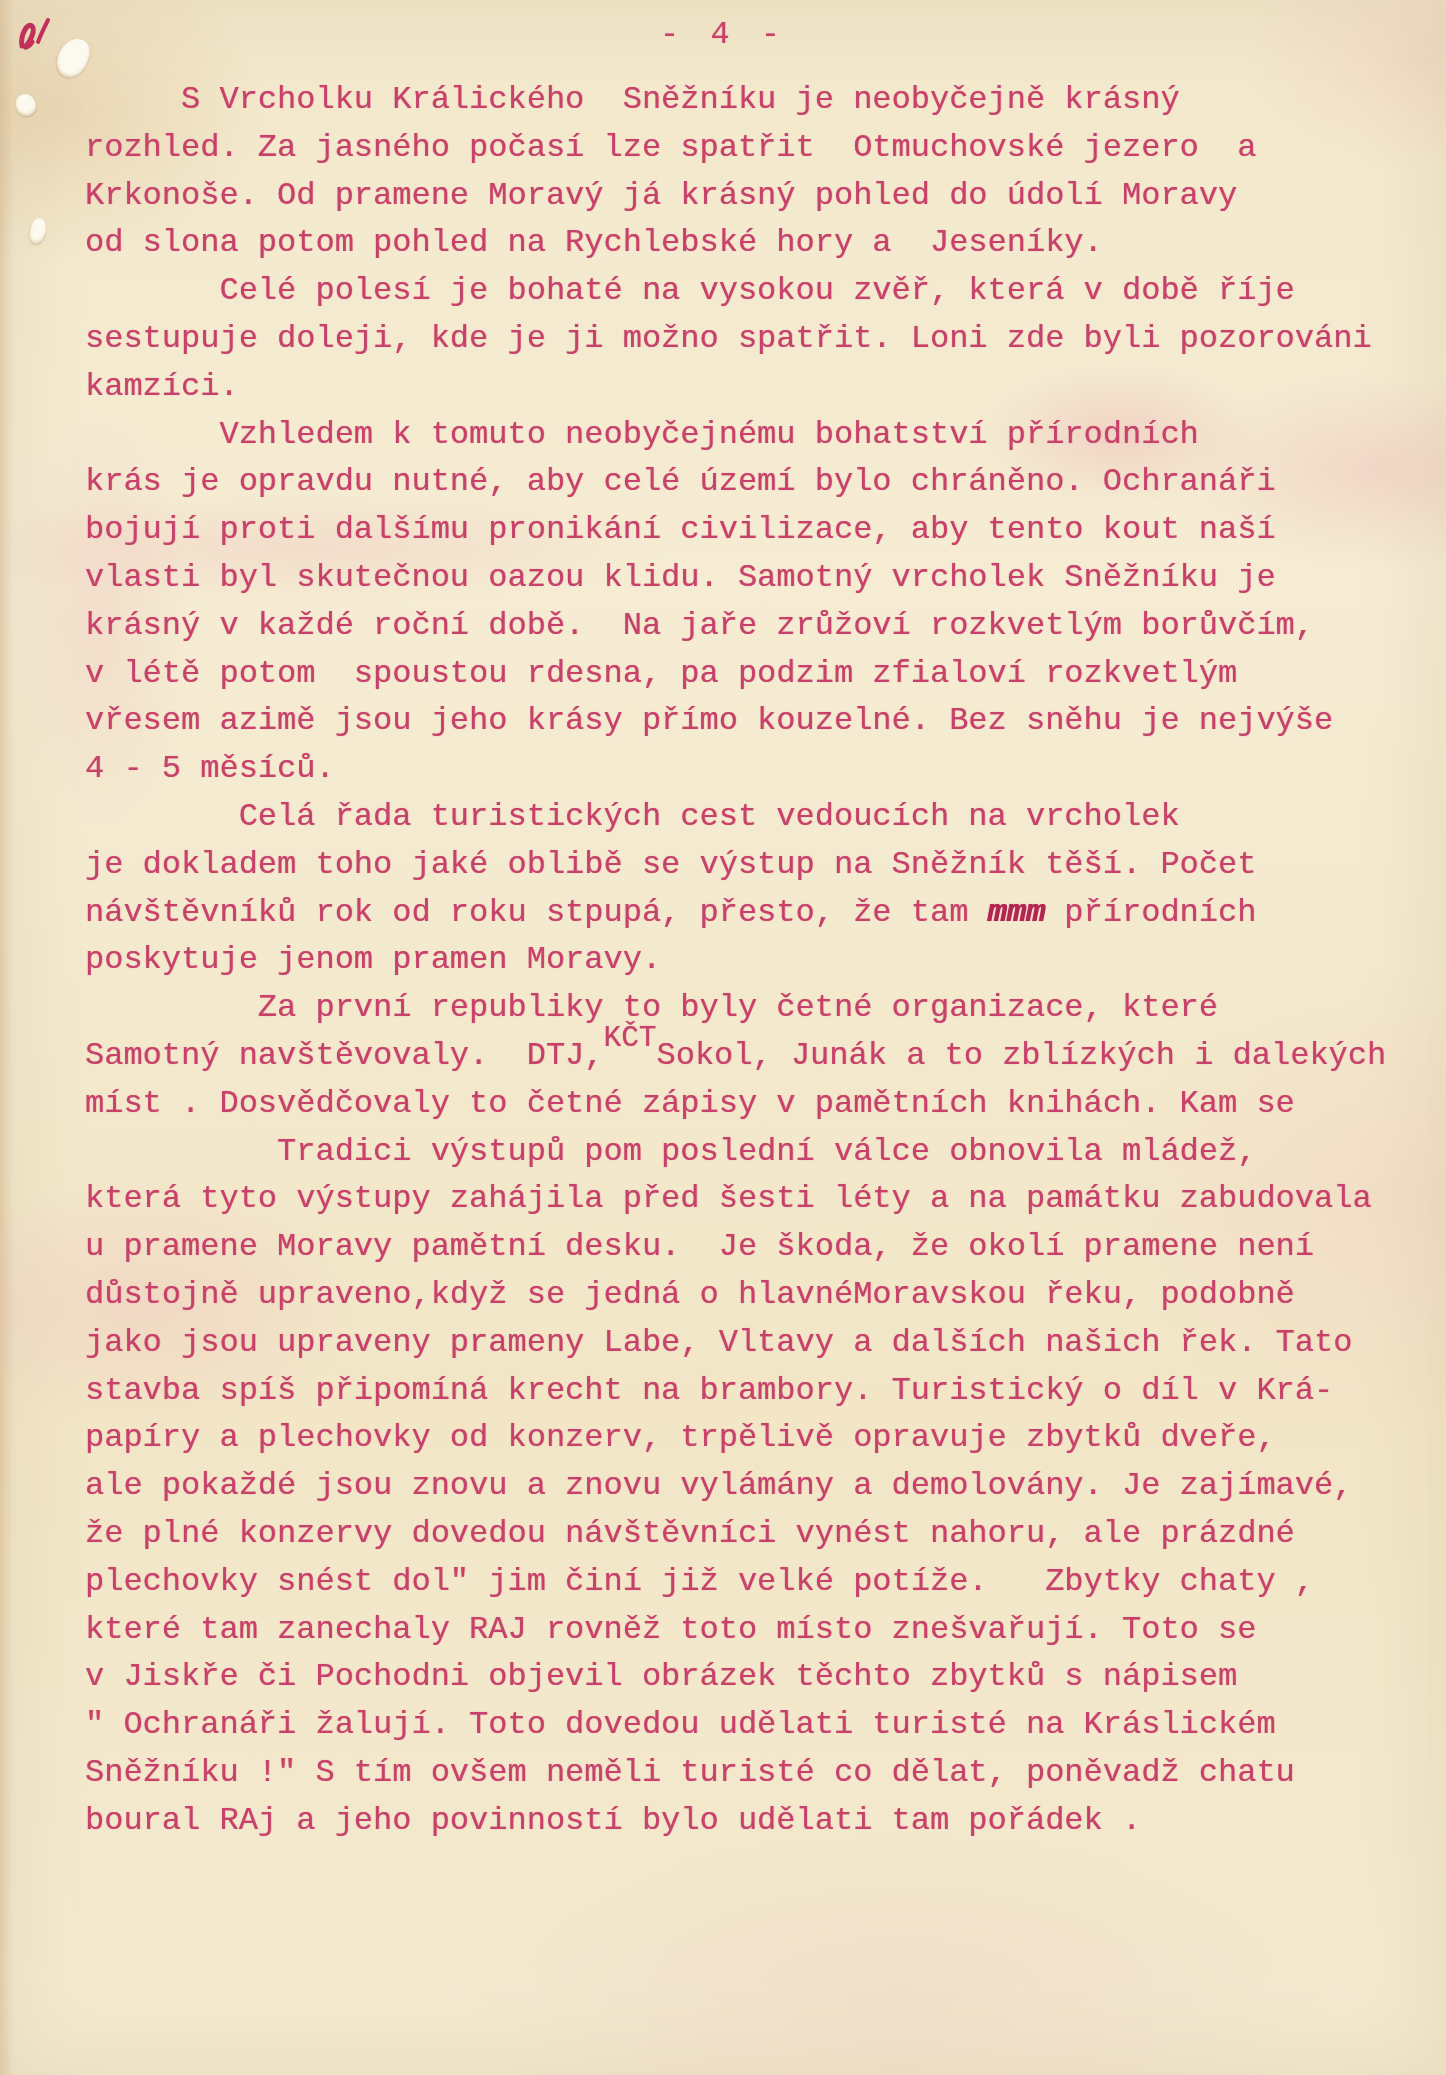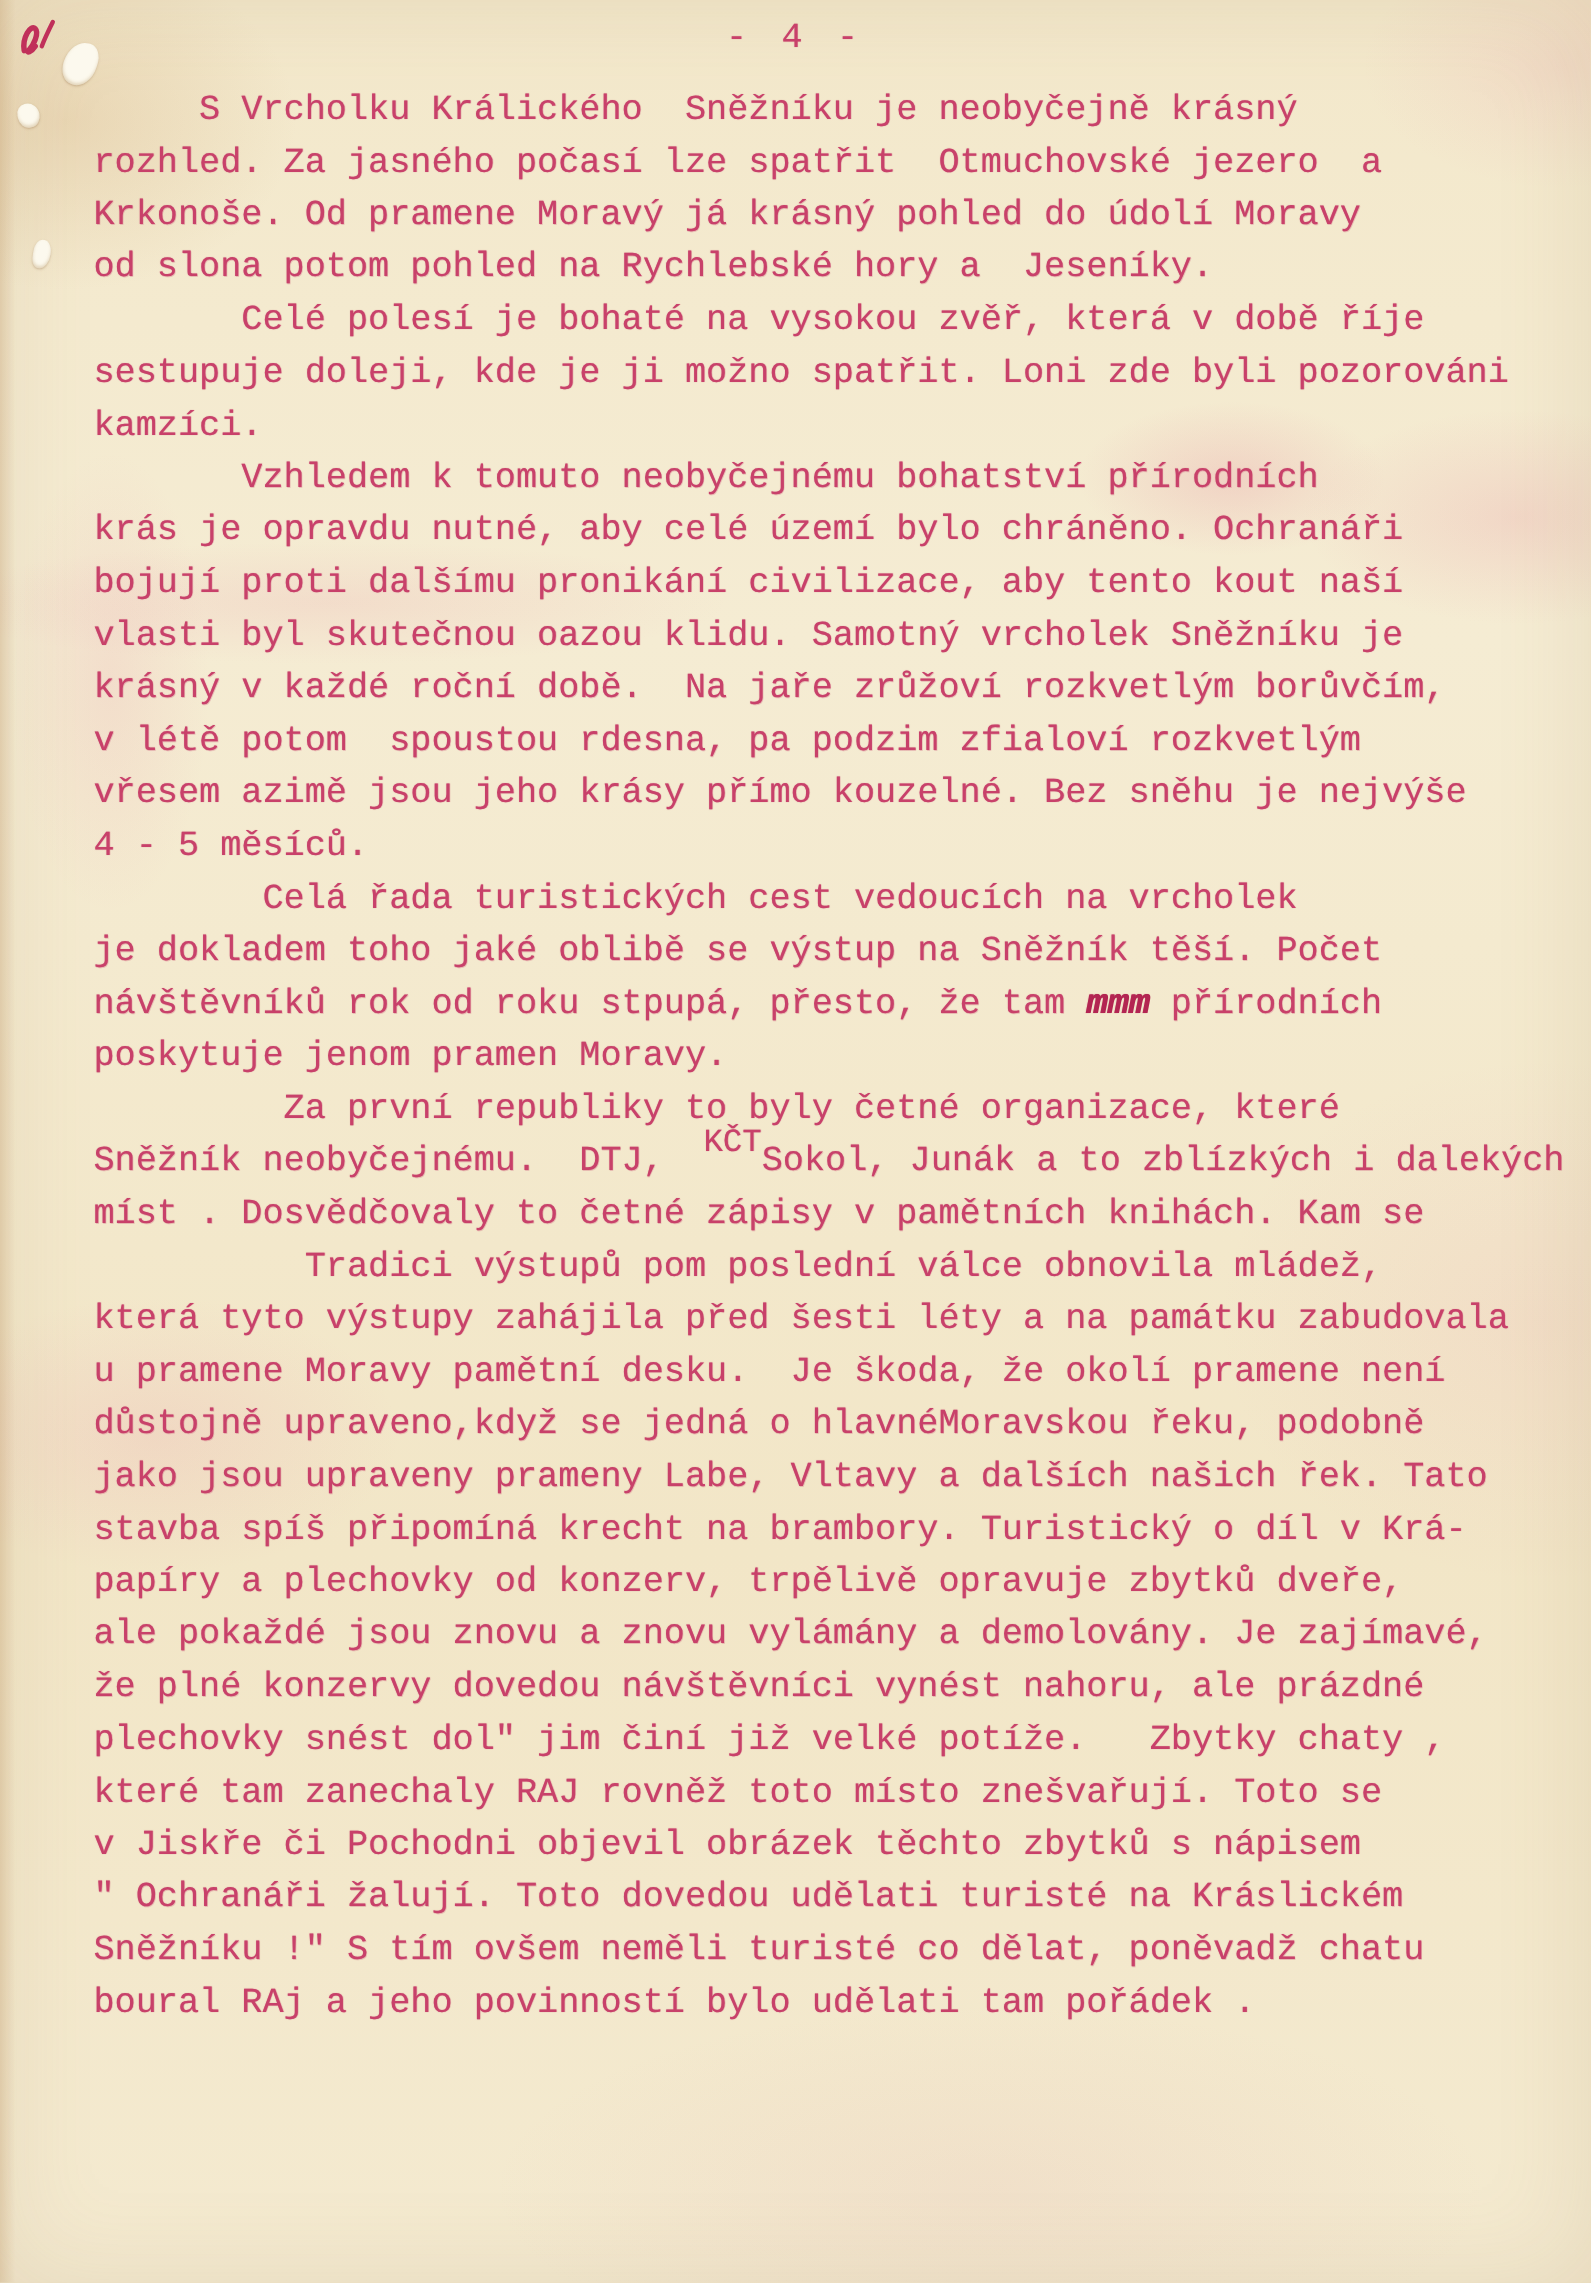--- a/index.html
+++ b/index.html
@@ -37,21 +37,21 @@
     white-space:pre;
     font-size:32px;line-height:47.8px;height:47.8px;
     color:var(--ink,#c8416a);
     text-shadow:0 0 1px rgba(200,65,106,.50), 0.6px 0.4px 0 rgba(200,65,106,.22);
   }
   .overstrike{
     font-weight:bold;color:var(--bold-ink,#b32552);
     text-shadow:0.8px 0 0 var(--bold-ink,#b32552), 0 0 1px rgba(179,37,82,.6);
     font-style:italic;
   }
-  .sup{position:relative;top:-0.62em;font-size:0.92em;margin-left:36px;}
+  .sup{position:relative;top:-0.62em;font-size:0.92em;}
   .tear{
     position:absolute;background:#fcf9ee;
     box-shadow:0 1px 2px rgba(140,100,60,.35), inset 0 -2px 3px rgba(190,160,110,.4);
   }
   .tear1{left:58px;top:38px;width:30px;height:40px;border-radius:60% 40% 55% 45%;transform:rotate(18deg);}
   .tear2{left:16px;top:94px;width:20px;height:22px;border-radius:45% 55% 50% 50%;transform:rotate(-12deg);}
   .tear3{left:30px;top:218px;width:16px;height:26px;border-radius:50% 50% 60% 40%;transform:rotate(8deg);}
   .scribble{position:absolute;left:14px;top:12px;}
 </style>
 </head>
@@ -82,21 +82,21 @@
       <div class="doc-line">vlasti byl skutečnou oazou klidu. Samotný vrcholek Sněžníku je</div>
       <div class="doc-line">krásný v každé roční době.  Na jaře zrůžoví rozkvetlým borůvčím,</div>
       <div class="doc-line">v létě potom  spoustou rdesna, pa podzim zfialoví rozkvetlým</div>
       <div class="doc-line">vřesem azimě jsou jeho krásy přímo kouzelné. Bez sněhu je nejvýše</div>
       <div class="doc-line">4 - 5 měsíců.</div>
       <div class="doc-line">        Celá řada turistických cest vedoucích na vrcholek</div>
       <div class="doc-line">je dokladem toho jaké oblibě se výstup na Sněžník těší. Počet</div>
       <div class="doc-line"><span>návštěvníků rok od roku stpupá, přesto, že tam </span><span class="overstrike">mmm</span><span> přírodních</span></div>
       <div class="doc-line">poskytuje jenom pramen Moravy.</div>
       <div class="doc-line">         Za první republiky to byly četné organizace, které</div>
-      <div class="doc-line"><span>Sněžník neobyčejnému.  DTJ,</span><span class="sup">KČT</span><span>Sokol, Junák a to zblízkých i dalekých</span></div>
+      <div class="doc-line"><span>Samotný navštěvovaly.  DTJ,</span><span class="sup">KČT</span><span>Sokol, Junák a to zblízkých i dalekých</span></div>
       <div class="doc-line">míst . Dosvědčovaly to četné zápisy v pamětních knihách. Kam se</div>
       <div class="doc-line">          Tradici výstupů pom poslední válce obnovila mládež,</div>
       <div class="doc-line">která tyto výstupy zahájila před šesti léty a na památku zabudovala</div>
       <div class="doc-line">u pramene Moravy pamětní desku.  Je škoda, že okolí pramene není</div>
       <div class="doc-line">důstojně upraveno,když se jedná o hlavnéMoravskou řeku, podobně</div>
       <div class="doc-line">jako jsou upraveny prameny Labe, Vltavy a dalších našich řek. Tato</div>
       <div class="doc-line">stavba spíš připomíná krecht na brambory. Turistický o díl v Krá-</div>
       <div class="doc-line">papíry a plechovky od konzerv, trpělivě opravuje zbytků dveře,</div>
       <div class="doc-line">ale pokaždé jsou znovu a znovu vylámány a demolovány. Je zajímavé,</div>
       <div class="doc-line">že plné konzervy dovedou návštěvníci vynést nahoru, ale prázdné</div>

